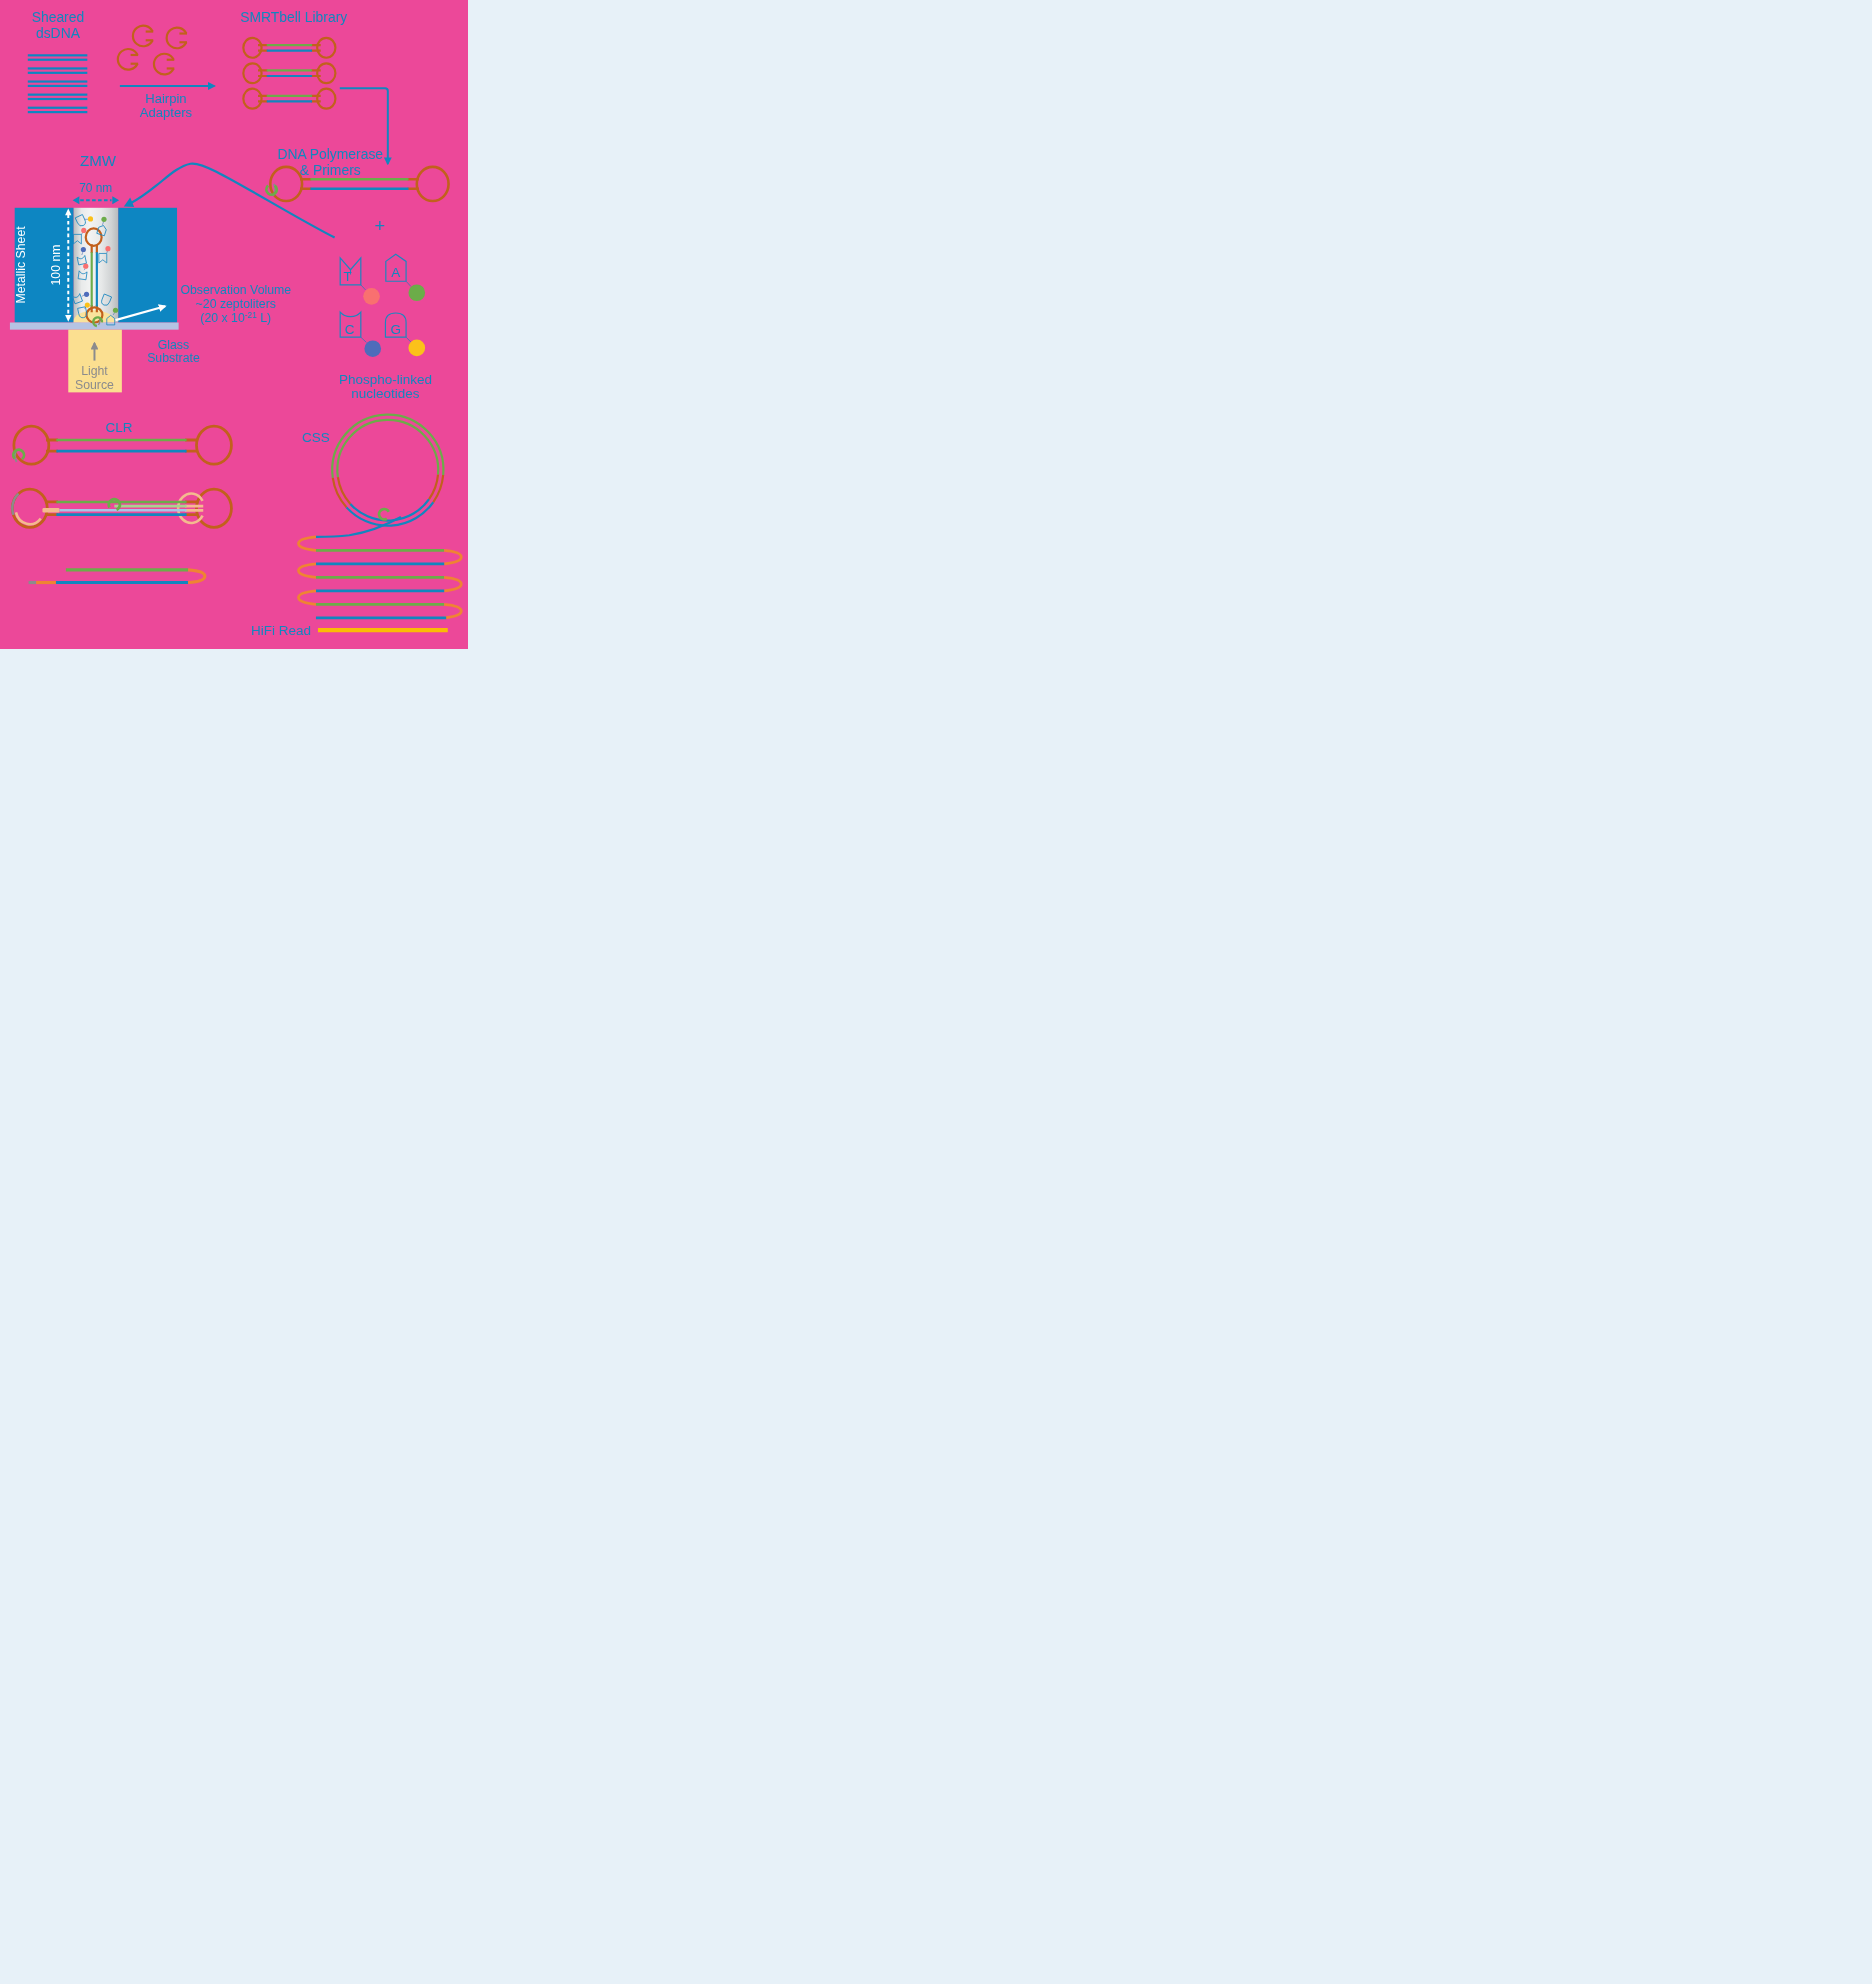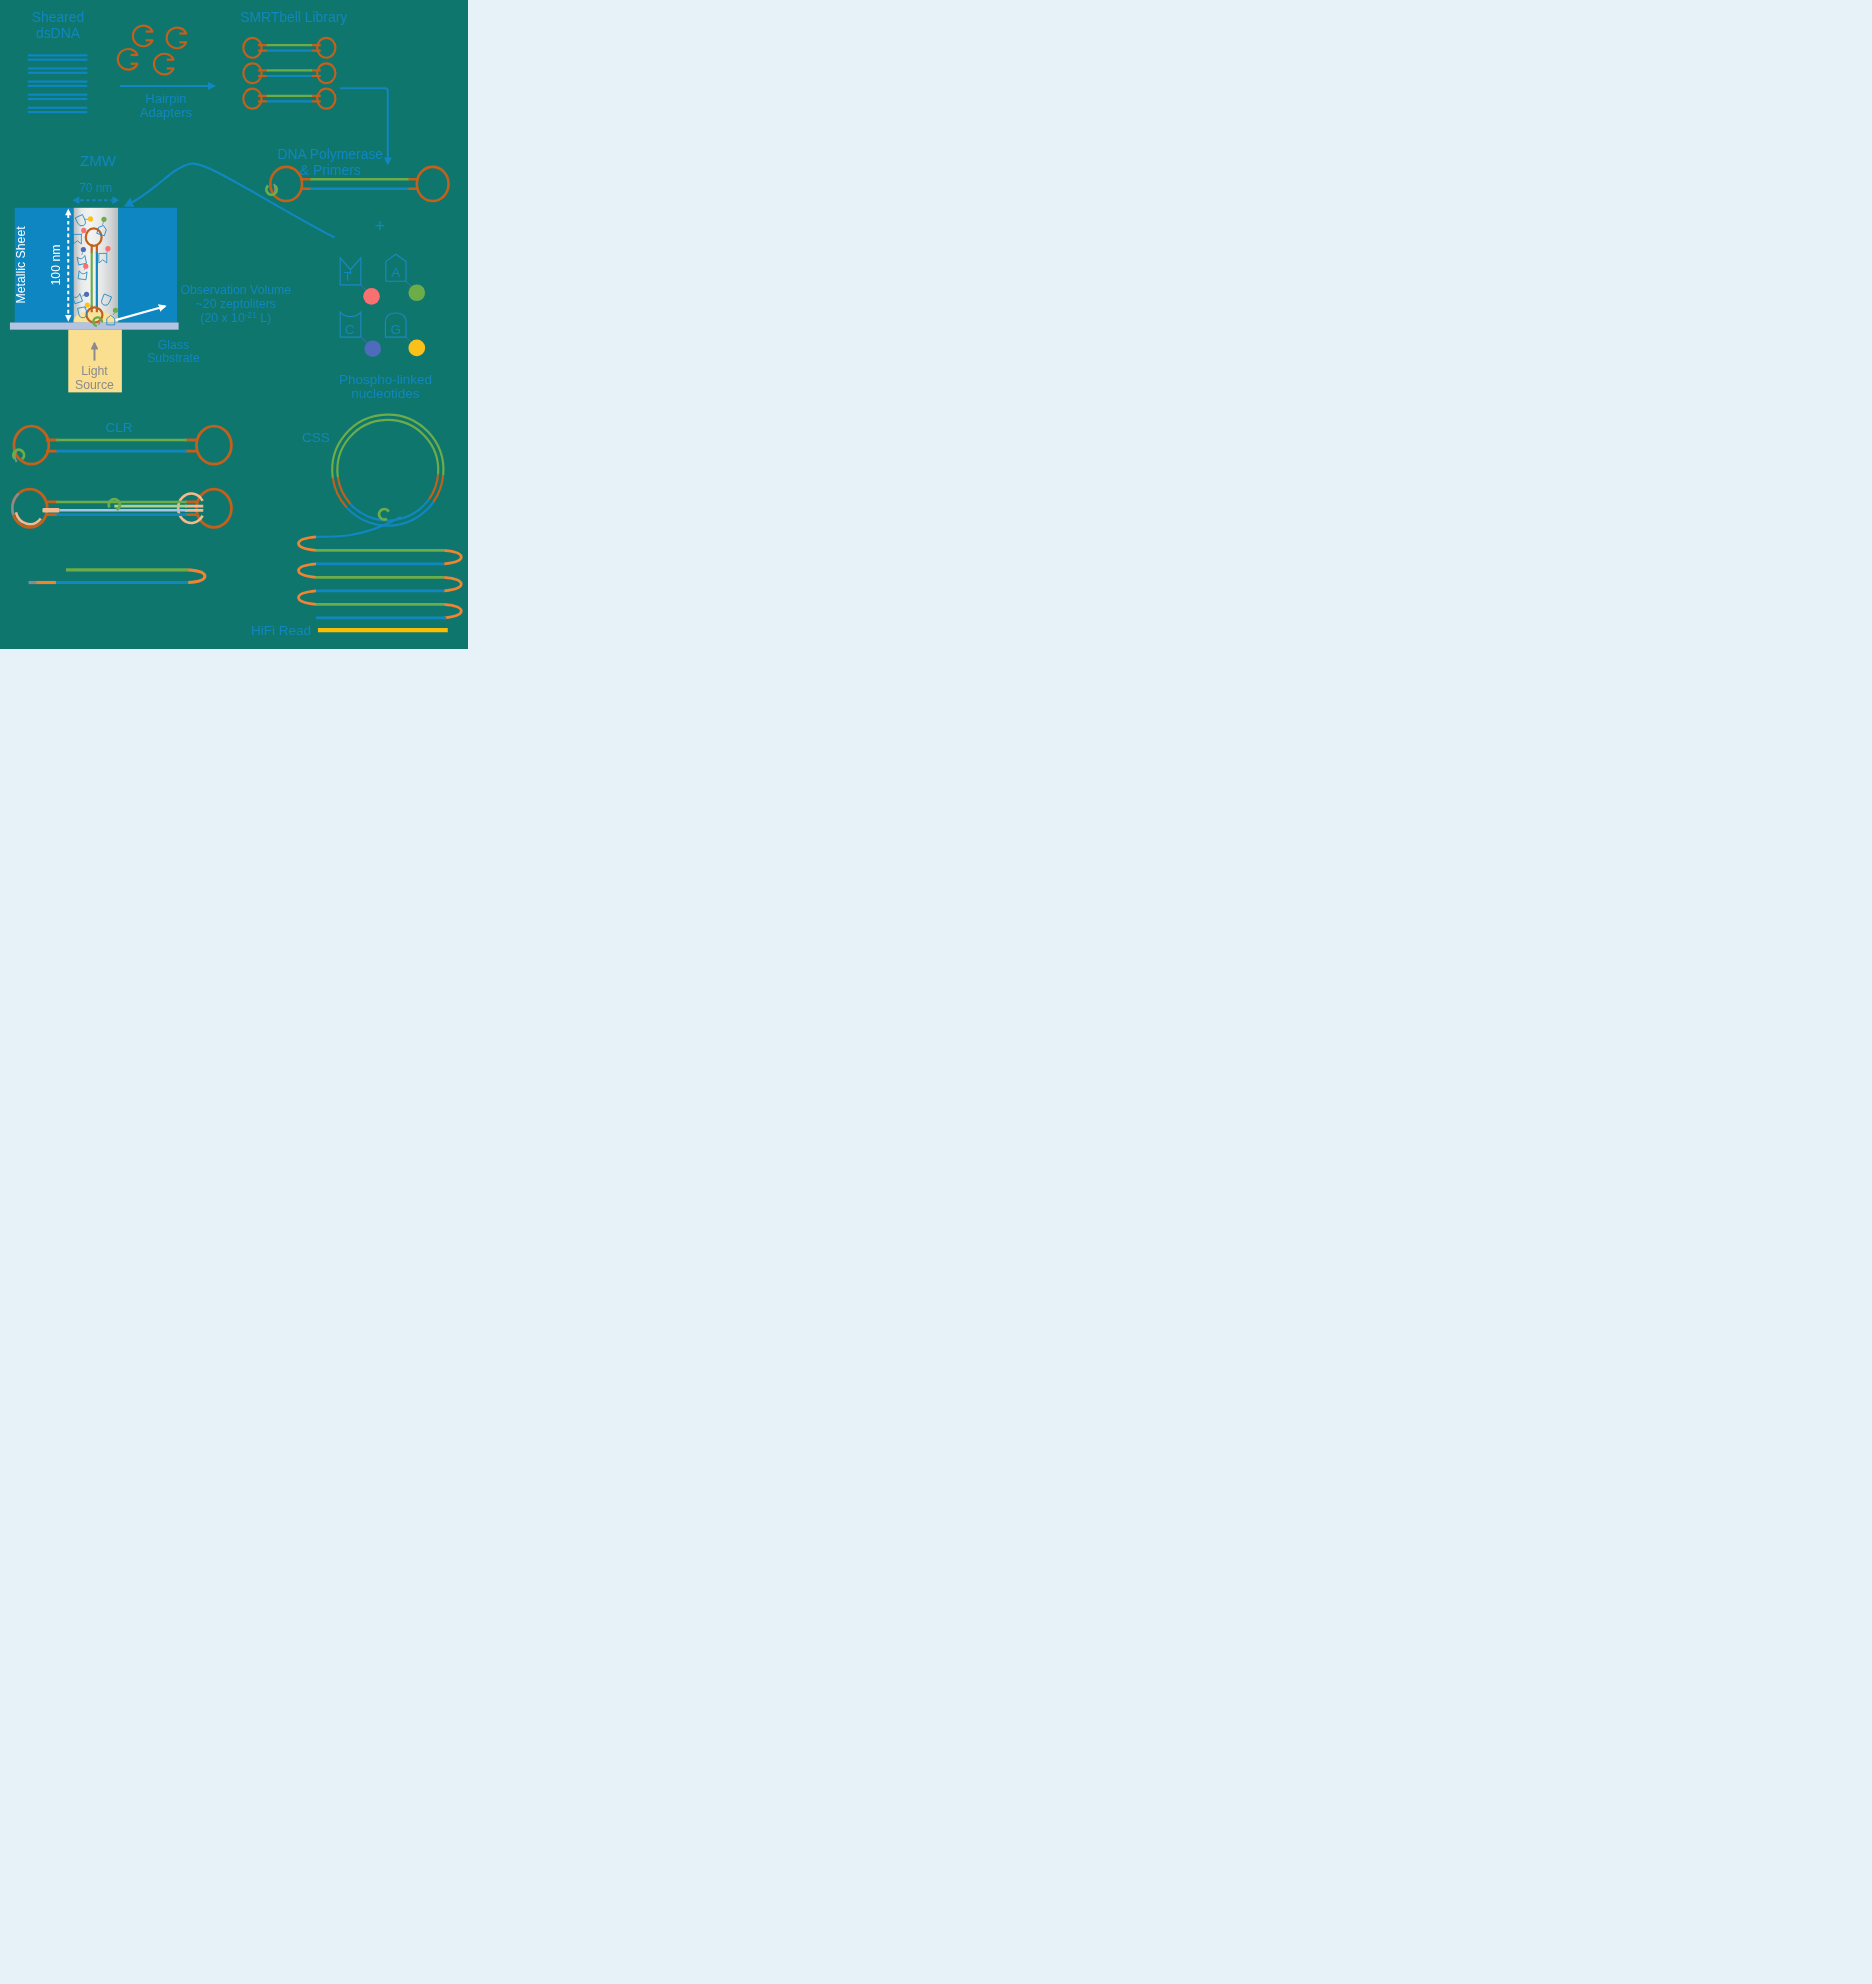--- a/index.html
+++ b/index.html
@@ -1,16 +1,16 @@
 <!DOCTYPE html>
 <html style="font-size:6.4px"><head>
 <meta charset="utf-8">
 <style>
   html,body{margin:0;padding:0;background:#e7f1f8;}
-  #stage{position:relative;width:468px;height:649px;background:#0f766e;overflow:hidden;text-align:center;}
+  #stage{position:relative;width:468px;height:649px;background:#ec4899;overflow:hidden;text-align:center;}
   svg{position:absolute;left:0;top:0;}
   text{font-family:"Liberation Sans","DejaVu Sans",sans-serif;font-weight:500;}
   .t{fill:#1186bf;text-anchor:middle;}
   .tw{fill:#ffffff;text-anchor:middle;}
   .tg{fill:#8b8b8d;text-anchor:middle;}
   .ln{fill:none;}
 </style>
 </head>
 <body>
 

